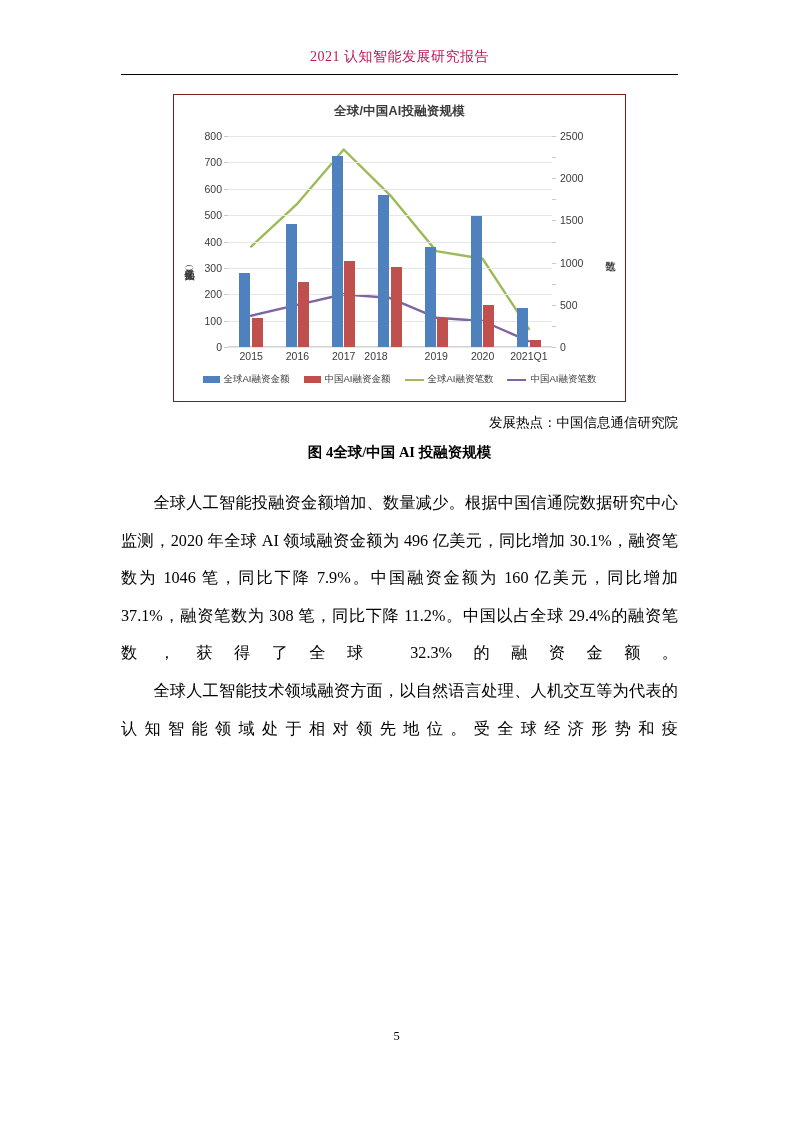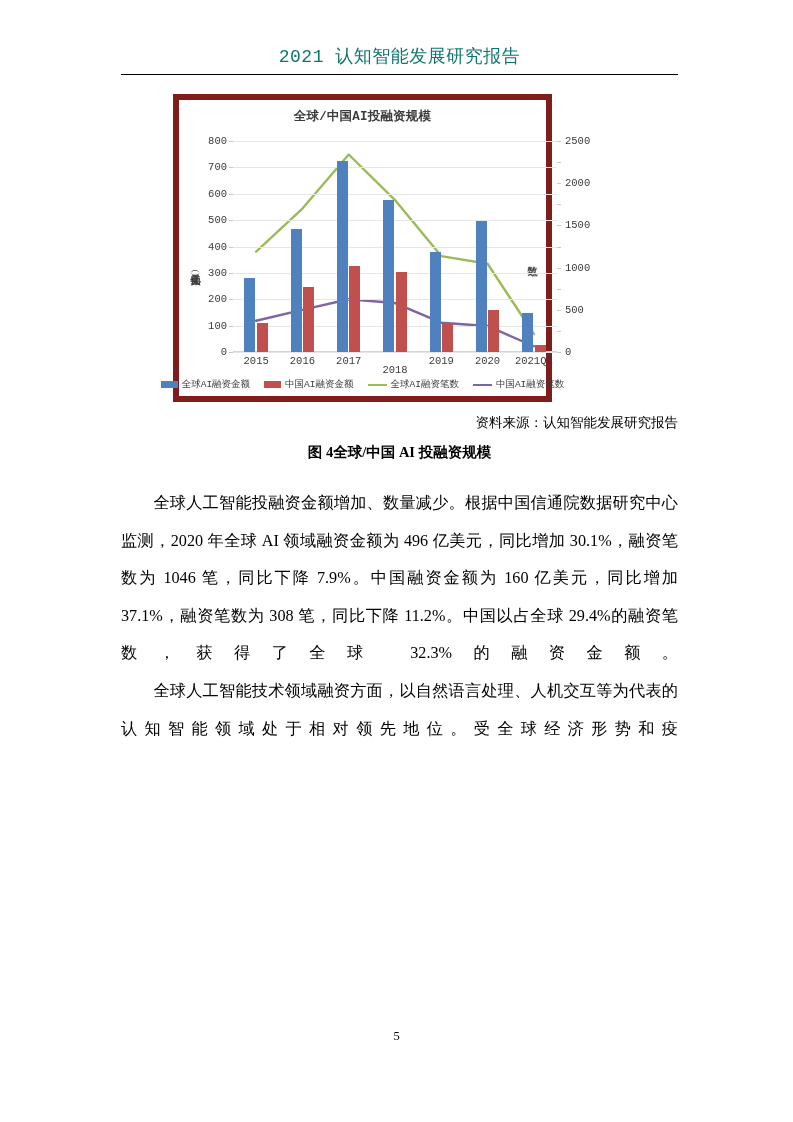--- a/index.html
+++ b/index.html
@@ -23,46 +23,46 @@
 
   
   .header {
     position: absolute;
     left: 121px;
     top: 48px;
     width: 557px;
     text-align: center;
   }
   .header-title {
-    font-family: Liberation Mono, monospace;
-    font-size: 18px;
+    font-family: Liberation Serif, serif;
+    font-size: 14px;
     letter-spacing: .5px;
-    color: #0f766e;
+    color: #be185d;
     line-height: 18px;
   }
   .header-rule {
     position: absolute;
     left: 121px;
     top: 74px;
     width: 557px;
     height: 0;
     border-top: 1.6px solid #000;
   }
 
   
   .figure {
     position: absolute;
     left: 173px;
     top: 94px;
-    width: 379px;
+    width: 453px;
     height: 308px;
     background: #fff;
-    border: 6px solid #7f1d1d;
+    border: 1px solid #7f1d1d;
     box-sizing: border-box;
-    font-family: Liberation Mono, monospace;
+    font-family: Liberation Sans, sans-serif;
   }
   .chart-title {
     position: absolute;
     left: 0;
     top: 8px;
     width: 100%;
     text-align: center;
     font-size: 12.5px;
     font-weight: 700;
     color: #3b3b3b;
@@ -342,21 +342,21 @@
         <div class="bar red" style="left: 162.75px; width: 11px; height: 79.6525px; background: rgb(192, 80, 77);"></div>
         <div class="bar red" style="left: 209.036px; width: 11px; height: 29.0125px; background: rgb(192, 80, 77);"></div>
         <div class="bar red" style="left: 255.321px; width: 11px; height: 42.2px; background: rgb(192, 80, 77);"></div>
         <div class="bar red" style="left: 301.607px; width: 11px; height: 6.98937px; background: rgb(192, 80, 77);"></div>
       </div>
 
     <div class="xlabels" id="xlabels">
         <div class="xlabel" style="left: 23.1429px;">2015</div>
         <div class="xlabel" style="left: 69.4286px;">2016</div>
         <div class="xlabel" style="left: 115.714px;">2017</div>
-        <div class="xlabel" style="left: 162px; margin-top: 9px;">2018</div>
+        <div class="xlabel" style="left: 148px;">2018</div>
         <div class="xlabel" style="left: 208.286px; text-align: center;">2019</div>
         <div class="xlabel" style="left: 254.571px;">2020</div>
         <div class="xlabel" style="left: 300.857px;">2021Q1</div>
       </div>
 
     <div class="legend" id="legend">
         <div class="legend-item">
           <span class="swatch-bar" style="background: rgb(78, 129, 189);"></span>
           <span>全球AI融资金额</span>
         </div>
@@ -368,21 +368,21 @@
           <span class="swatch-line" style="border-top-color: rgb(155, 187, 89);"></span>
           <span>全球AI融资笔数</span>
         </div>
         <div class="legend-item">
           <span class="swatch-line" style="border-top-color: rgb(128, 100, 162);"></span>
           <span>中国AI融资笔数</span>
         </div>
       </div>
   </div>
 
-  <div class="source">资料来源：认知智能发展研究报告</div>
+  <div class="source">发展热点：中国信息通信研究院</div>
 
   <div class="caption">图  4全球/中国 AI 投融资规模</div>
 
   <div class="body">
     <p class="para tight">全球人工智能投融资金额增加、数量减少。根据中国信通院数据研究中心监测，2020 年全球 AI 领域融资金额为 496 亿美元，同比增加 30.1%，融资笔数为 1046 笔，同比下降 7.9%。中国融资金额为 160 亿美元，同比增加 37.1%，融资笔数为 308 笔，同比下降 11.2%。中国以占全球 29.4%的融资笔数，获得了全球 32.3%的融资金额。</p>
     <p class="para tight">全球人工智能技术领域融资方面，以自然语言处理、人机交互等为代表的认知智能领域处于相对领先地位。受全球经济形势和疫</p>
   </div>
 
   <div class="pagenum">5</div>
 

